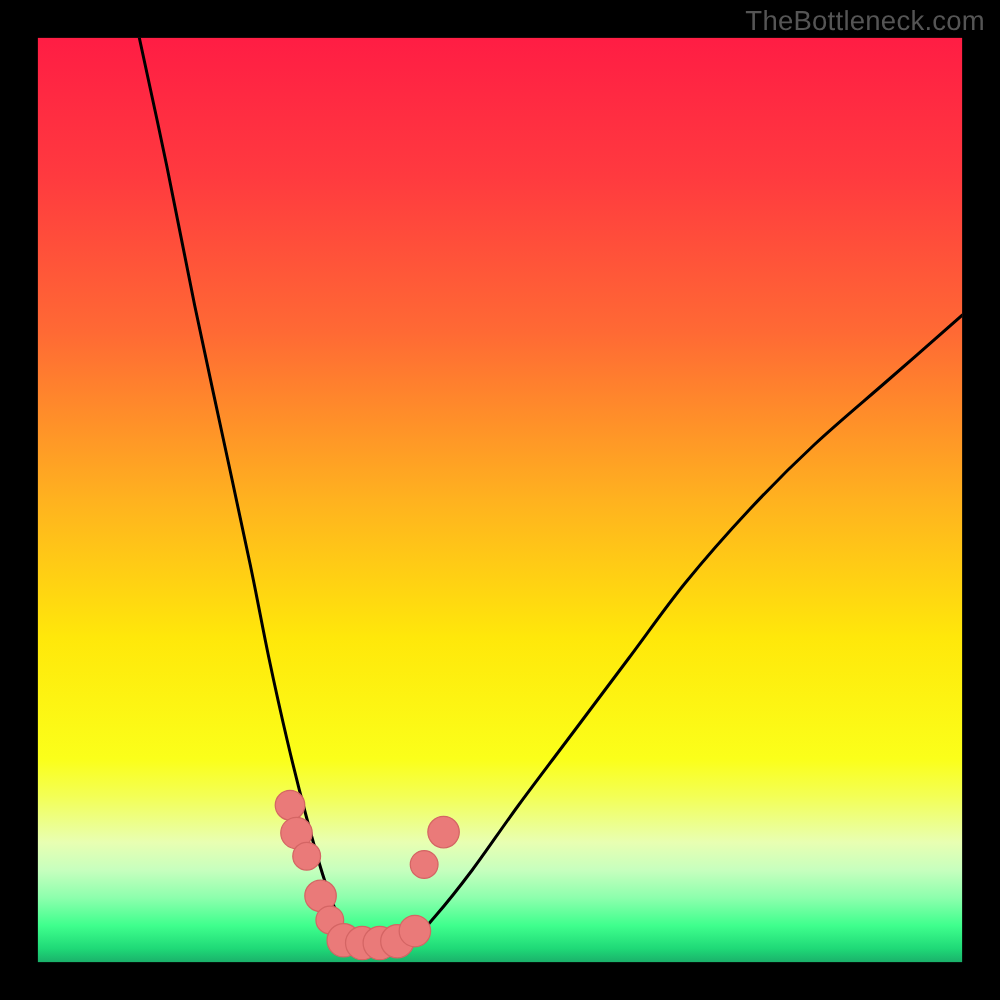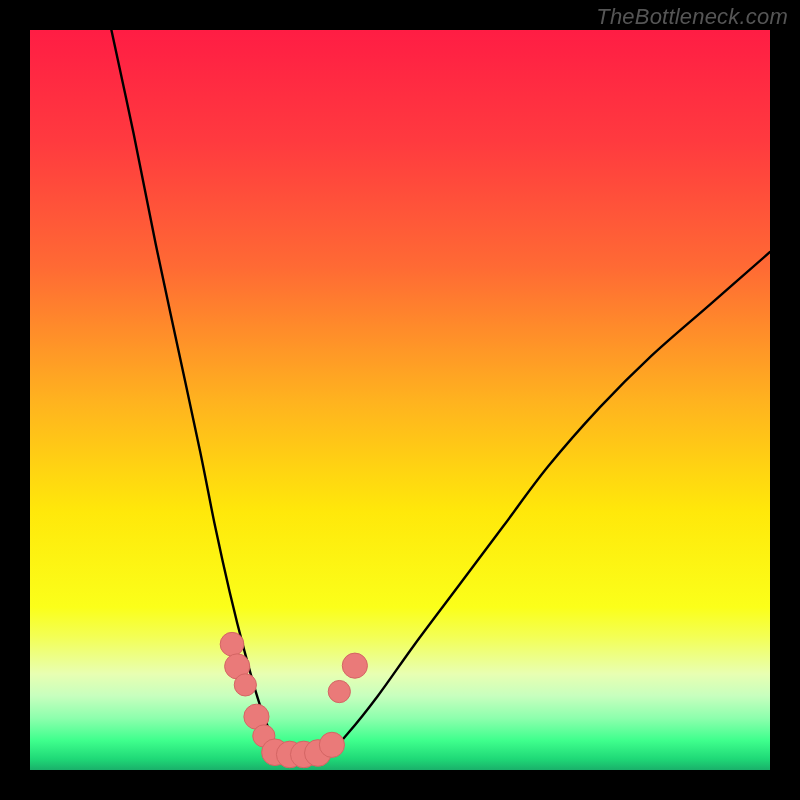--- a/index.html
+++ b/index.html
@@ -43,21 +43,20 @@
   }
   .watermark {
     position: absolute;
     top: 4px;
     right: 12px;
     color: #555555;
     font-size: 22px;
     font-weight: 500;
     letter-spacing: 0.2px;
     font-family: Arial, Helvetica, sans-serif;
-    font-style: italic;
   }
 </style>
 </head>
 <body>
 
 <div class="frame">
 
   <div class="watermark">TheBottleneck.com</div>
 
   <div class="plot">

